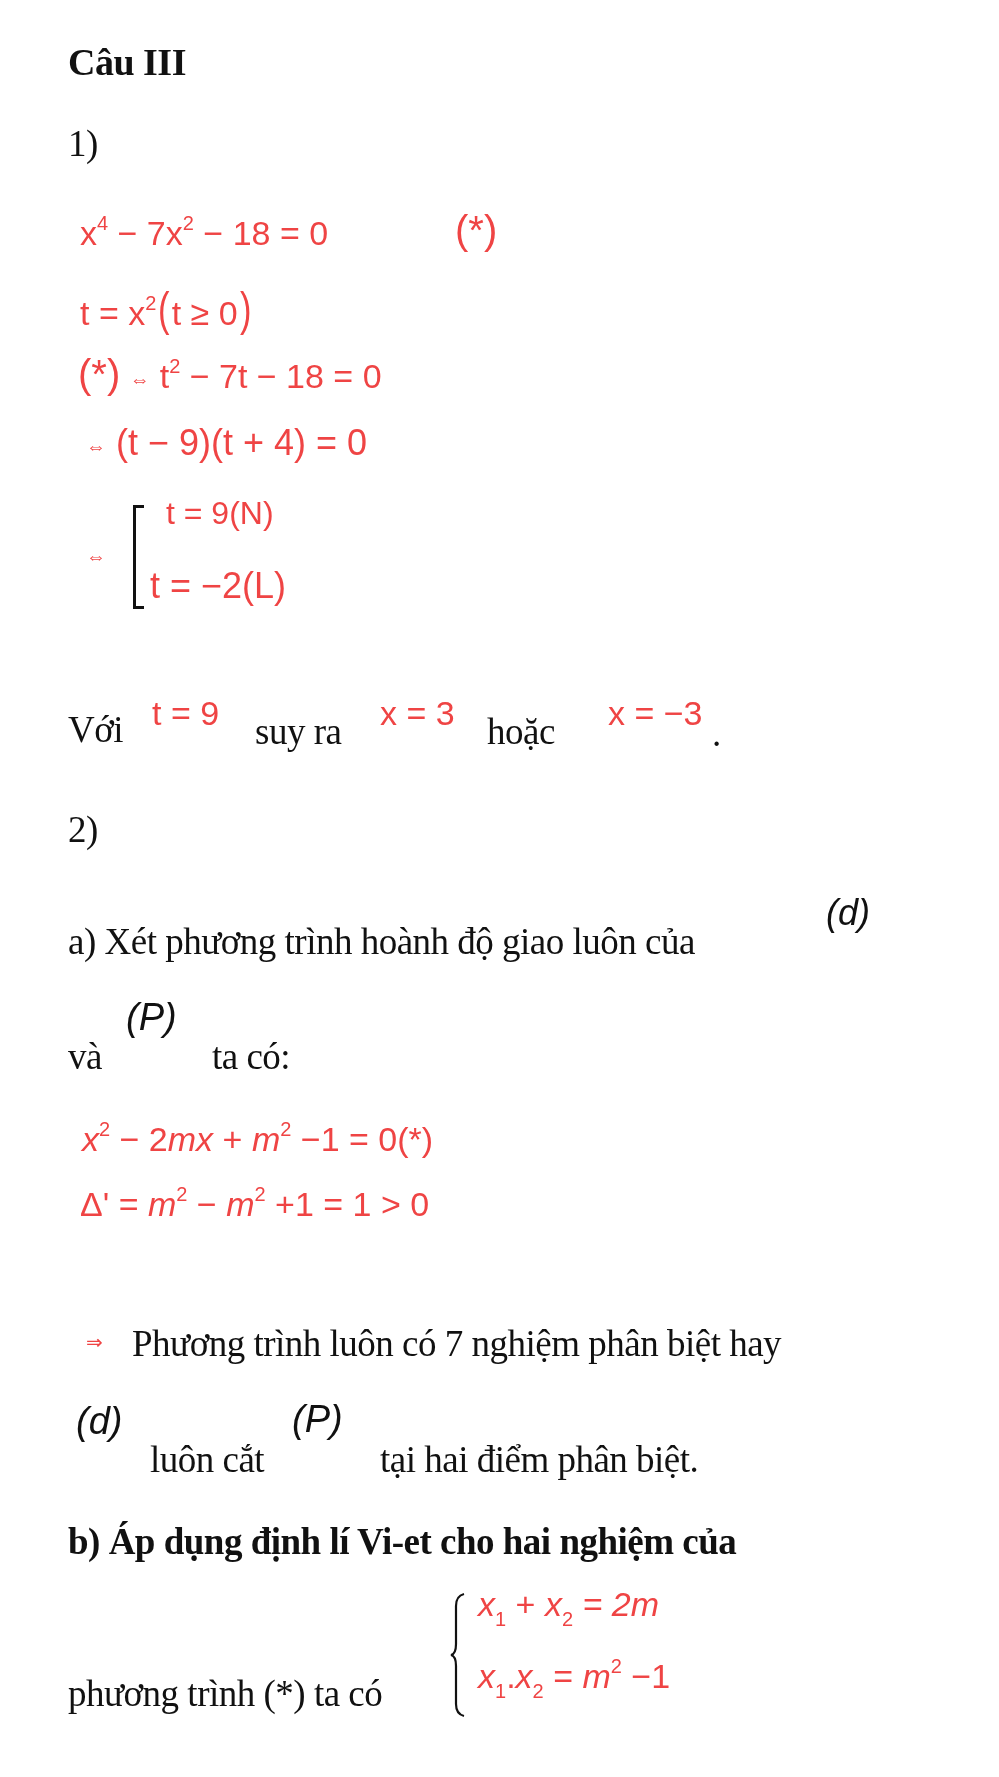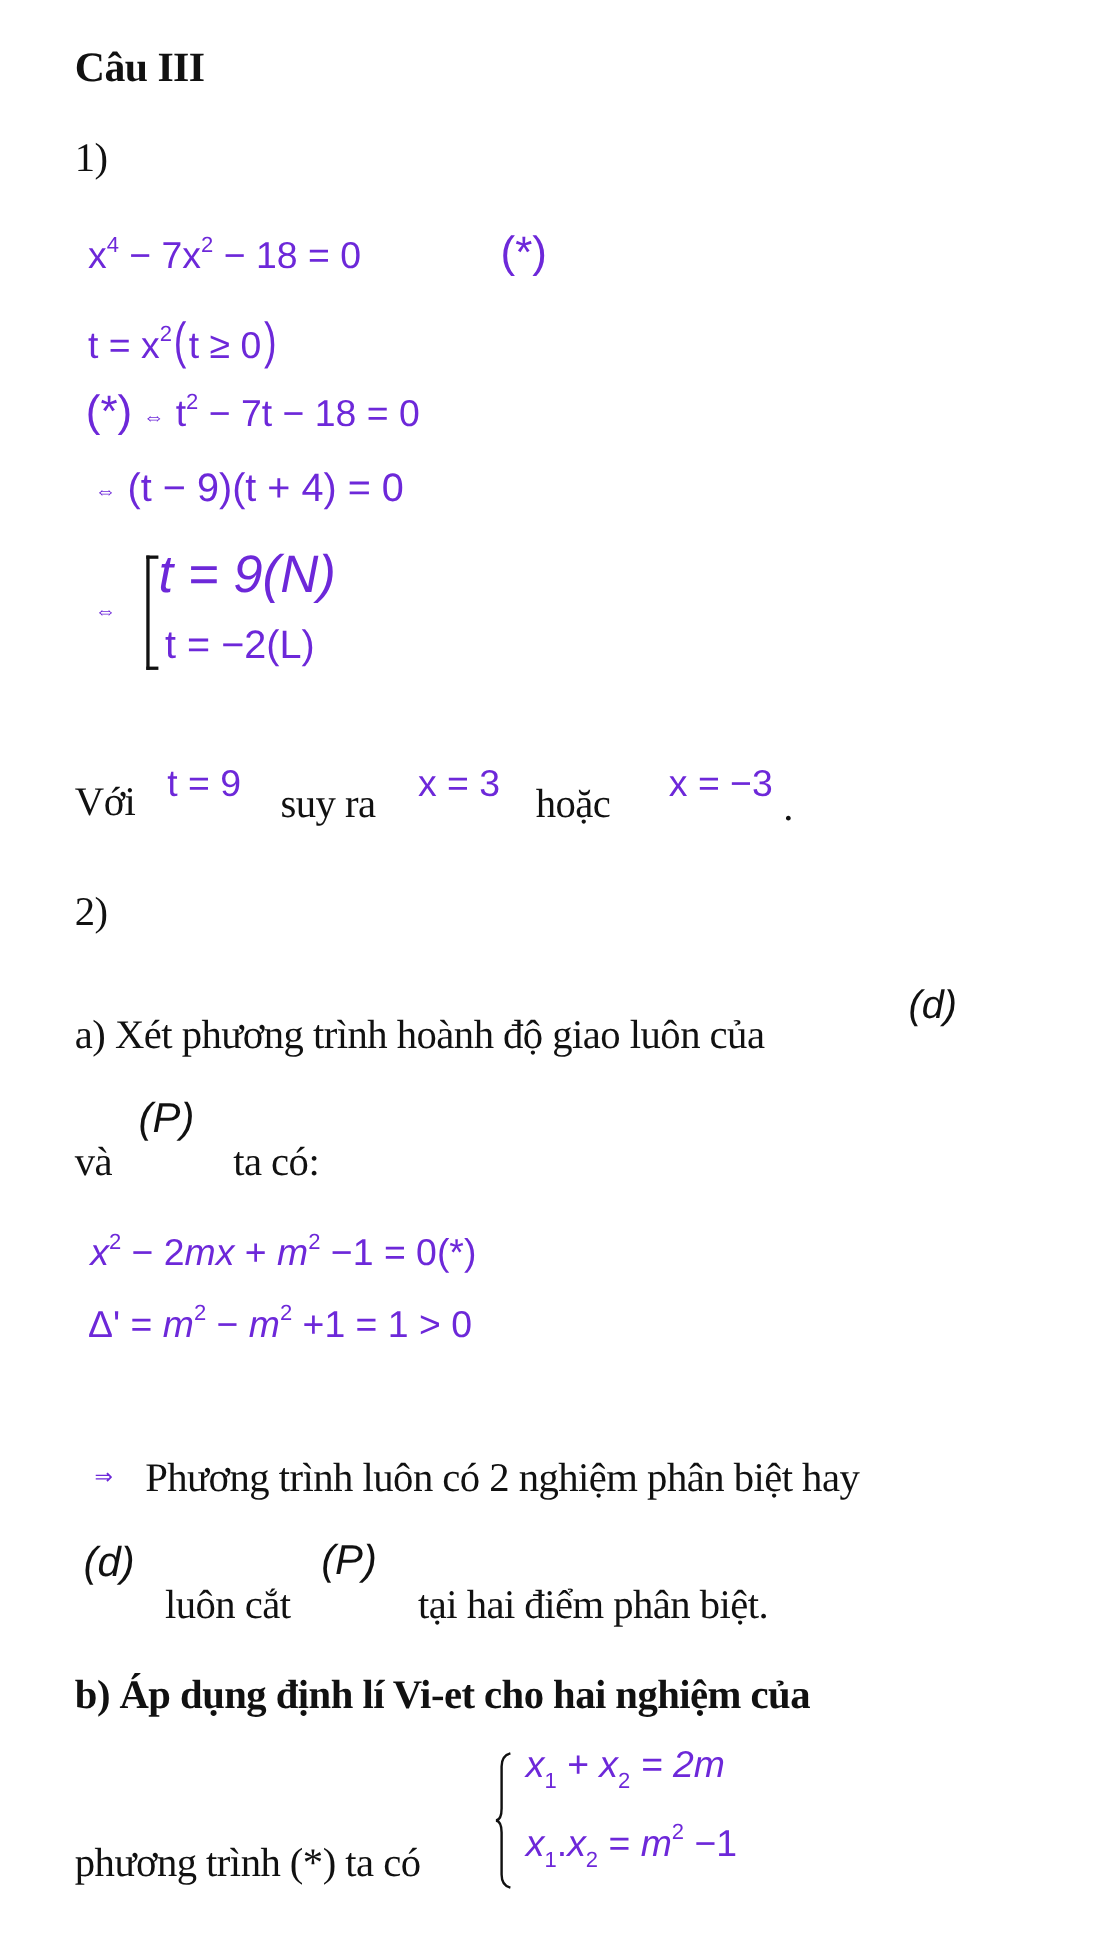--- a/index.html
+++ b/index.html
@@ -18,21 +18,21 @@
     .serif {
       font-family: "Liberation Serif", "DejaVu Serif", serif;
       font-size: 37px;
       letter-spacing: -0.5px;
       transform-origin: left bottom;
     }
     .bold { font-weight: bold; }
     .math {
       font-family: "Liberation Sans", "DejaVu Sans", sans-serif;
       font-size: 34px;
-      color: #6d28d9;
+      color: #ef4444;
     }
     .math-i {
       font-family: "Liberation Sans", "DejaVu Sans", sans-serif;
       font-size: 34px;
       font-style: italic;
     }
     .sup { font-size: 20px; vertical-align: 15px; }
     .sub { font-size: 20px; vertical-align: -10px; font-style: normal; }
     .paren { font-size: 46px; font-weight: 300; display: inline-block; transform: scaleX(0.75); }
     .small-arrow { font-size: 20px; vertical-align: 2px; margin-right: 10px; }
@@ -72,21 +72,21 @@
 </div>
 
 <div class="abs math" style="left:86px; top:422px;">
   <span class="small-arrow">⇔</span><span style="font-size:36px;">(t − 9)(t + 4) = 0</span>
 </div>
 
 <div class="abs math" style="left:86px; top:534px;">
   <span class="small-arrow">⇔</span>
 </div>
 <div class="bracket-sq" style="left:133px; top:505px; height:98px;"></div>
-<div class="abs math" style="left:144px; top:495px; font-size:48px;font-style:italic;">t = 9(N)</div>
+<div class="abs math" style="left:166px; top:495px; font-size:32px;">t = 9(N)</div>
 <div class="abs math" style="left:150px; top:565px; font-size:36px;">t = −2(L)</div>
 
 <div class="abs serif" style="left:68px; top:708px;">Với</div>
 <div class="abs math" style="left:152px; top:694px;">t = 9</div>
 <div class="abs serif" style="left:255px; top:710px;">suy ra</div>
 <div class="abs math" style="left:380px; top:694px;">x = 3</div>
 <div class="abs serif" style="left:487px; top:710px;">hoặc</div>
 <div class="abs math" style="left:608px; top:694px;">x = −3</div>
 <div class="abs serif" style="left:712px; top:712px;">.</div>
 
@@ -101,21 +101,21 @@
 
 <div class="abs math" style="left:82px; top:1118px;">
   <span class="math-i">x</span><span class="sup">2</span><span> − 2</span><span class="math-i">mx</span><span> + </span><span class="math-i">m</span><span class="sup">2</span><span> −1 = 0(*)</span>
 </div>
 
 <div class="abs math" style="left:80px; top:1183px;">
   <span>Δ' = </span><span class="math-i">m</span><span class="sup">2</span><span> − </span><span class="math-i">m</span><span class="sup">2</span><span> +1 = 1 &gt; 0</span>
 </div>
 
 <div class="abs math" style="left:86px; top:1330px; font-size:20px;">⇒</div>
-<div class="abs serif" style="left:132px; top:1322px;">Phương trình luôn có 2 nghiệm phân biệt hay</div>
+<div class="abs serif" style="left:132px; top:1322px;">Phương trình luôn có 7 nghiệm phân biệt hay</div>
 
 <div class="abs math-i" style="left:76px; top:1400px; font-size:38px;">(d)</div>
 <div class="abs serif" style="left:150px; top:1438px;">luôn cắt</div>
 <div class="abs math-i" style="left:292px; top:1398px; font-size:38px;">(P)</div>
 <div class="abs serif" style="left:380px; top:1438px;">tại hai điểm phân biệt.</div>
 
 <div class="abs serif" style="left:68px; top:1520px;font-weight:bold;">b)  Áp dụng định lí Vi-et cho hai nghiệm của</div>
 <div class="abs serif" style="left:68px; top:1672px;">phương trình (*) ta có</div>
 
 <div class="brace abs" style="left:450px; top:1592px;">

